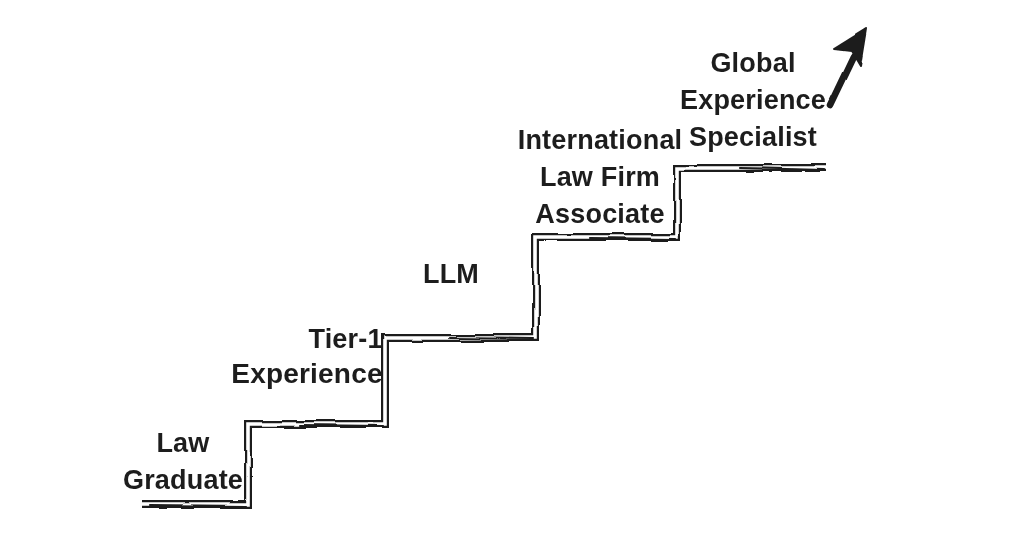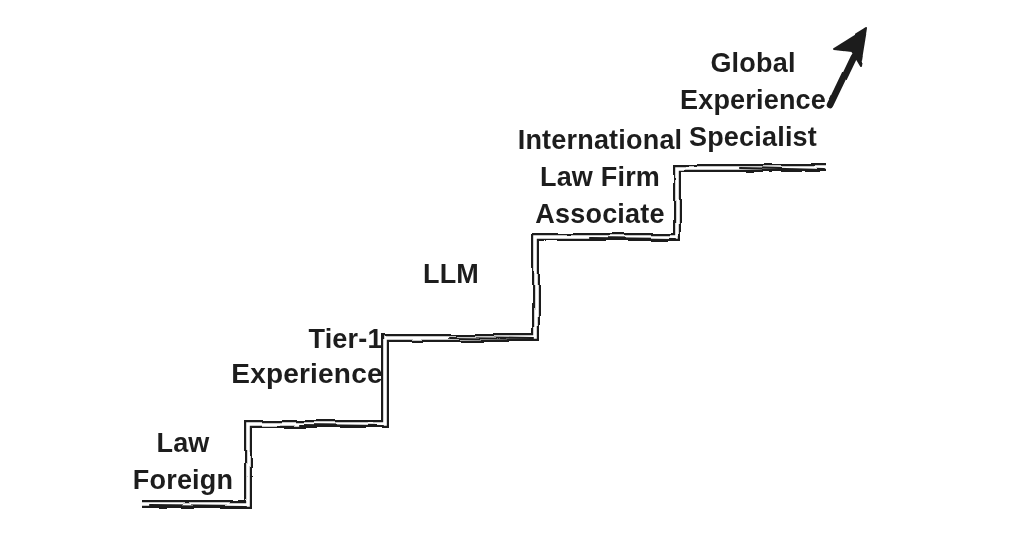--- a/index.html
+++ b/index.html
@@ -104,21 +104,21 @@
     </g>
 
     <g filter="url(#rough)">
       <path class="arrow-shaft" d="M830,105 Q841,82 853,57"></path>
       <path class="arrow-head" d="M866,29 L834,49 L851,51 L860,66 Z"></path>
     </g>
   </svg>
 
   <div class="step-label label-step1">
     <span class="line">Law</span>
-    <span class="line">Foreign</span>
+    <span class="line">Graduate</span>
   </div>
 
   <div class="step-label label-step2">
     <span class="line">Tier-1</span>
     <span class="line line-small">Experience</span>
   </div>
 
   <div class="step-label label-step3">
     <span class="line">LLM</span>
   </div>

